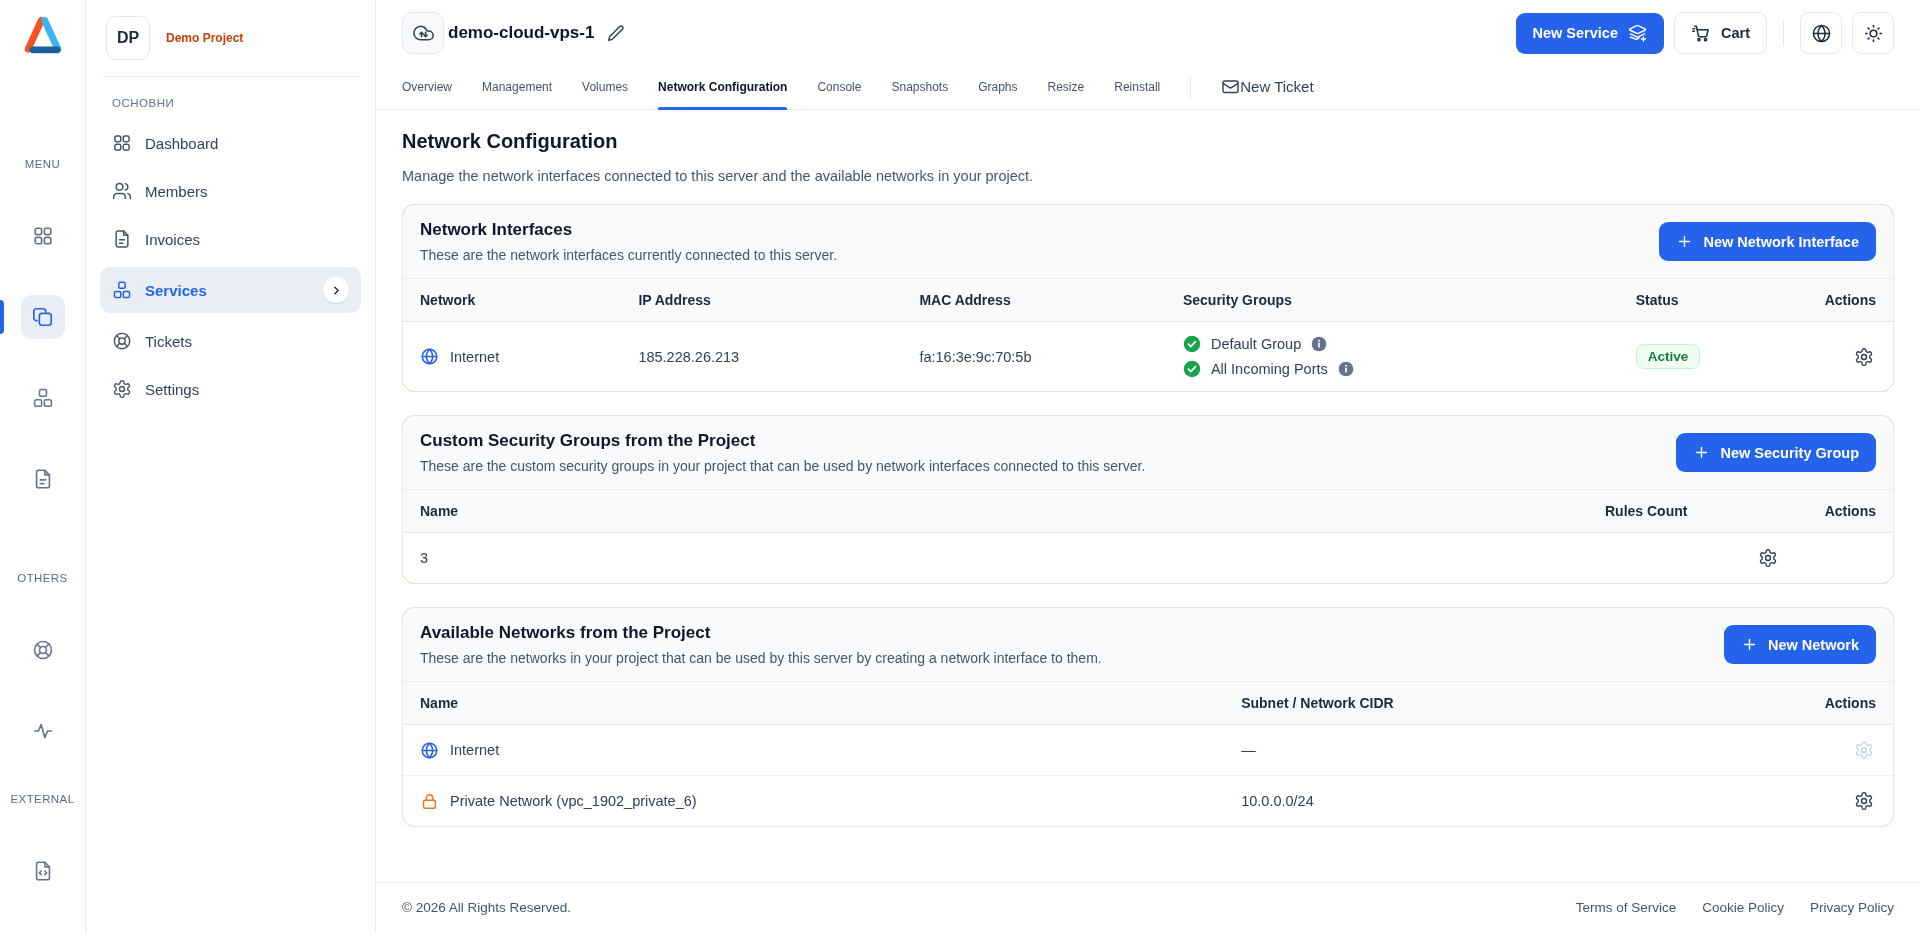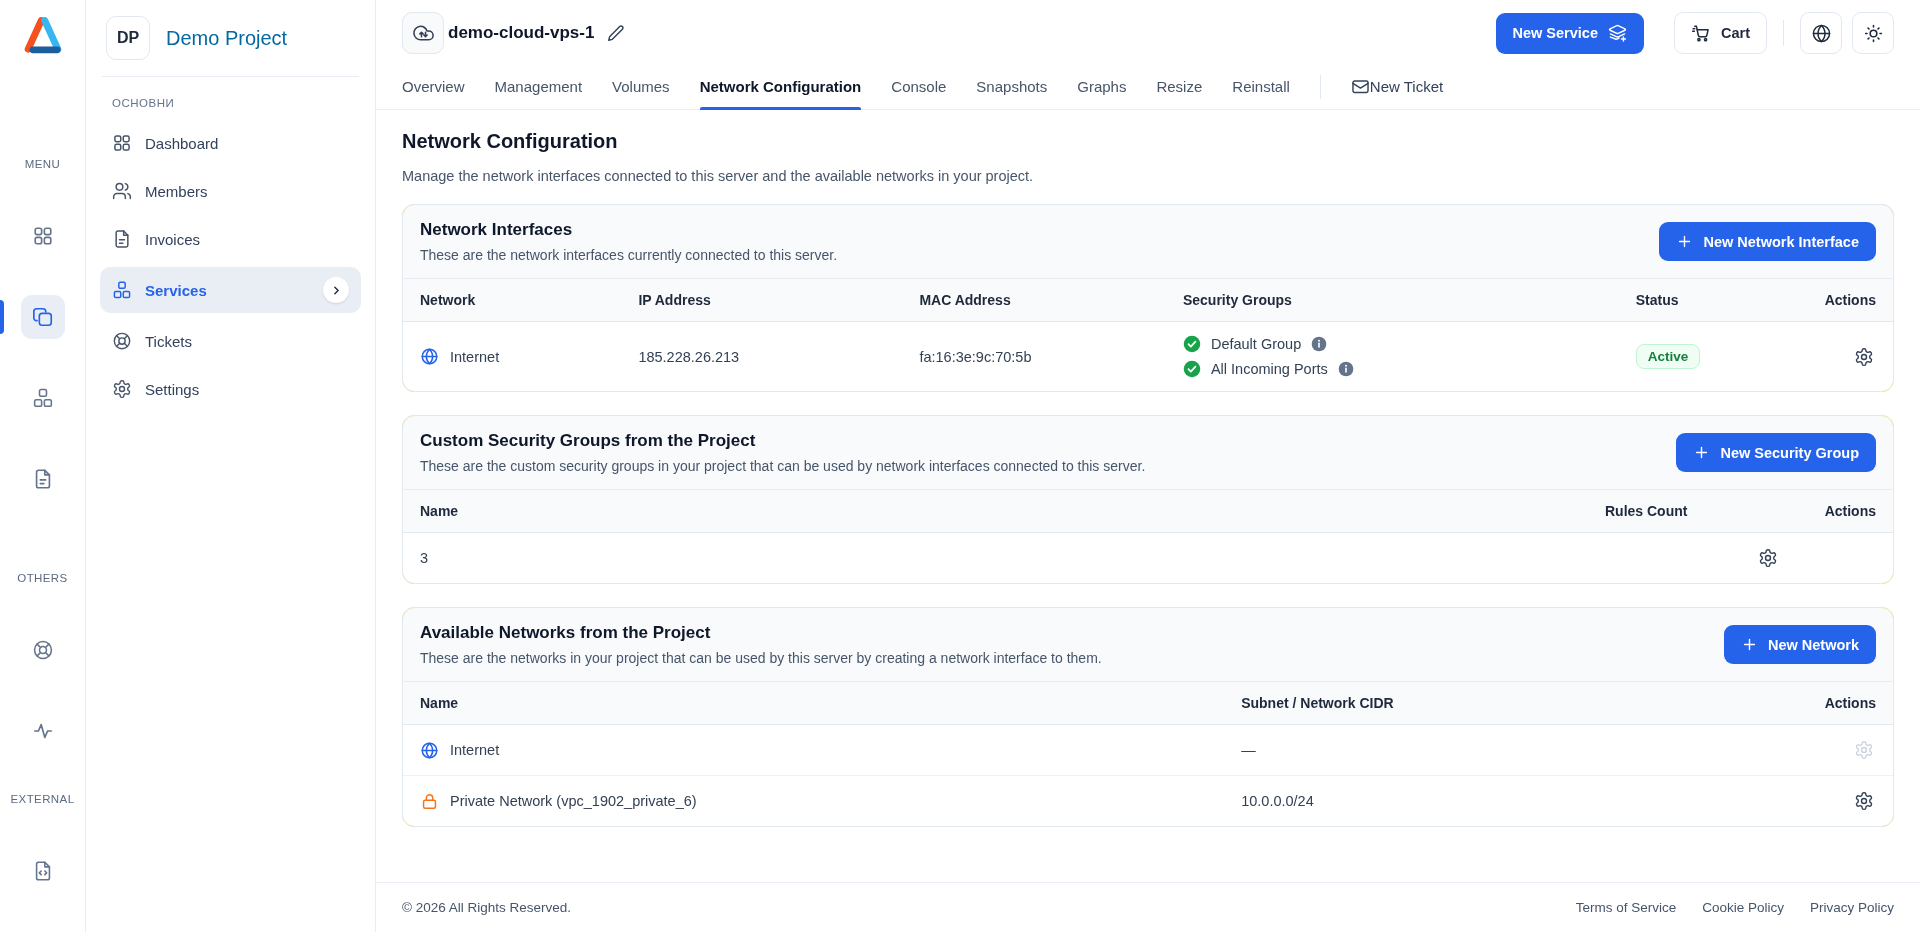--- a/index.html
+++ b/index.html
@@ -21,45 +21,45 @@
   .rail-item.active .rail-btn { background:#e9eef6; color:#2563eb; }
   .rail-item.active::before { content:''; position:absolute; left:0; top:5px; bottom:5px; width:4px; background:#2563eb; border-radius:0 4px 4px 0; }
   .rail-spacer { flex:1; }
   .rail-bottom-divider { width:50px; height:1px; background:#e2e8f0; margin:18px 0 16px; }
   .power-logo { width:40px; height:40px; border-radius:11px; background:#1d4ed8; display:grid; place-items:center; color:#fff; cursor:pointer; }
 
   
   .sidebar { width:290px; flex:0 0 290px; border-right:1px solid #e8edf3; padding:14px 14px 16px; background:#fff; }
   .project { display:flex; align-items:center; gap:16px; padding:2px 6px 16px; }
   .avatar { width:44px; height:44px; border:1px solid #e2e8f0; border-radius:10px; display:grid; place-items:center; font-weight:700; font-size:16px; color:#1e293b; background:#fff; }
-  .project-name { font-size:20px; font-weight:400; color:#0369a1; }
+  .project-name { font-size:12px; font-weight:700; color:#c2410c; }
   .sidebar-divider { height:1px; background:#e8edf3; margin:0 2px 16px; }
   .section-label { font-size:11.5px; color:#64748b; letter-spacing:.5px; padding:4px 12px 14px; font-weight:500; }
   .nav-item { display:flex; align-items:center; gap:13px; padding:10px 12px; border-radius:10px; color:#33415c; font-size:15px; margin-bottom:8px; cursor:pointer; }
   .nav-item .nav-ic { color:#475569; }
   .nav-item.active { background:#e9eef5; color:#2563eb; font-weight:600; }
   .nav-item.active .nav-ic { color:#2563eb; }
   .chevron-circle { margin-left:auto; width:26px; height:26px; border-radius:50%; background:#fff; display:grid; place-items:center; color:#1e293b; box-shadow:0 1px 2px rgba(15,23,42,.12); }
 
   
   .main { flex:1; display:flex; flex-direction:column; min-width:0; background:#fff; }
   .topbar { display:flex; align-items:center; padding:12px 26px 10px 26px; }
   .server-icon-box { width:42px; height:42px; border:1px solid #e2e8f0; background:#f8fafc; border-radius:10px; display:grid; place-items:center; color:#334155; }
   .server-title { font-size:17px; font-weight:700; color:#0f172a; margin-left:4px; }
   .edit-btn { margin-left:12px; color:#334155; background:none; border:none; cursor:pointer; }
   .topbar-right { margin-left:auto; display:flex; align-items:center; gap:10px; }
-  .btn { display:inline-flex; align-items:center; gap:10px; border-radius:9px; font-size:14.5px; font-weight:600; cursor:pointer; border:none; font-family:inherit;margin-left:20px; }
+  .btn { display:inline-flex; align-items:center; gap:10px; border-radius:9px; font-size:14.5px; font-weight:600; cursor:pointer; border:none; font-family:inherit; }
   .btn-primary { background:#2563eb; color:#fff; padding:11px 17px; }
   .btn-outline { background:#fff; border:1px solid #e2e8f0; color:#1e293b; padding:10px 16px; }
   .icon-btn { width:42px; height:42px; border:1px solid #e2e8f0; border-radius:9px; background:#fff; display:grid; place-items:center; color:#1e293b; cursor:pointer; }
   .topbar-divider { width:1px; height:26px; background:#e2e8f0; margin:0 6px; }
 
   
   .tabs { display:flex; align-items:center; gap:30px; padding:0 26px; border-bottom:1px solid #e8edf3; height:46px; flex:0 0 46px; }
-  .tab { position:relative; height:100%; display:flex; align-items:center; font-size:15px; color:#475569; cursor:pointer; white-space:nowrap; }
+  .tab { position:relative; height:100%; display:flex; align-items:center; font-size:12px; color:#475569; cursor:pointer; white-space:nowrap; }
   .tab.active { color:#0f172a; font-weight:700; }
   .tab.active::after { content:''; position:absolute; left:0; right:0; bottom:-1px; height:3px; background:#2563eb; border-radius:2px 2px 0 0; }
   .tab-divider { width:1px; height:24px; background:#e2e8f0; }
   .tab-ticket { display:flex; align-items:center; gap:0; color:#33415c; font-size:15px; cursor:pointer; }
 
   
   .content { flex:1; padding:20px 26px 0; overflow:hidden; }
   .page-title { font-size:20px; font-weight:700; color:#0f172a; }
   .page-desc { font-size:14.5px; color:#475569; margin-top:15px; margin-bottom:20px; }
 

